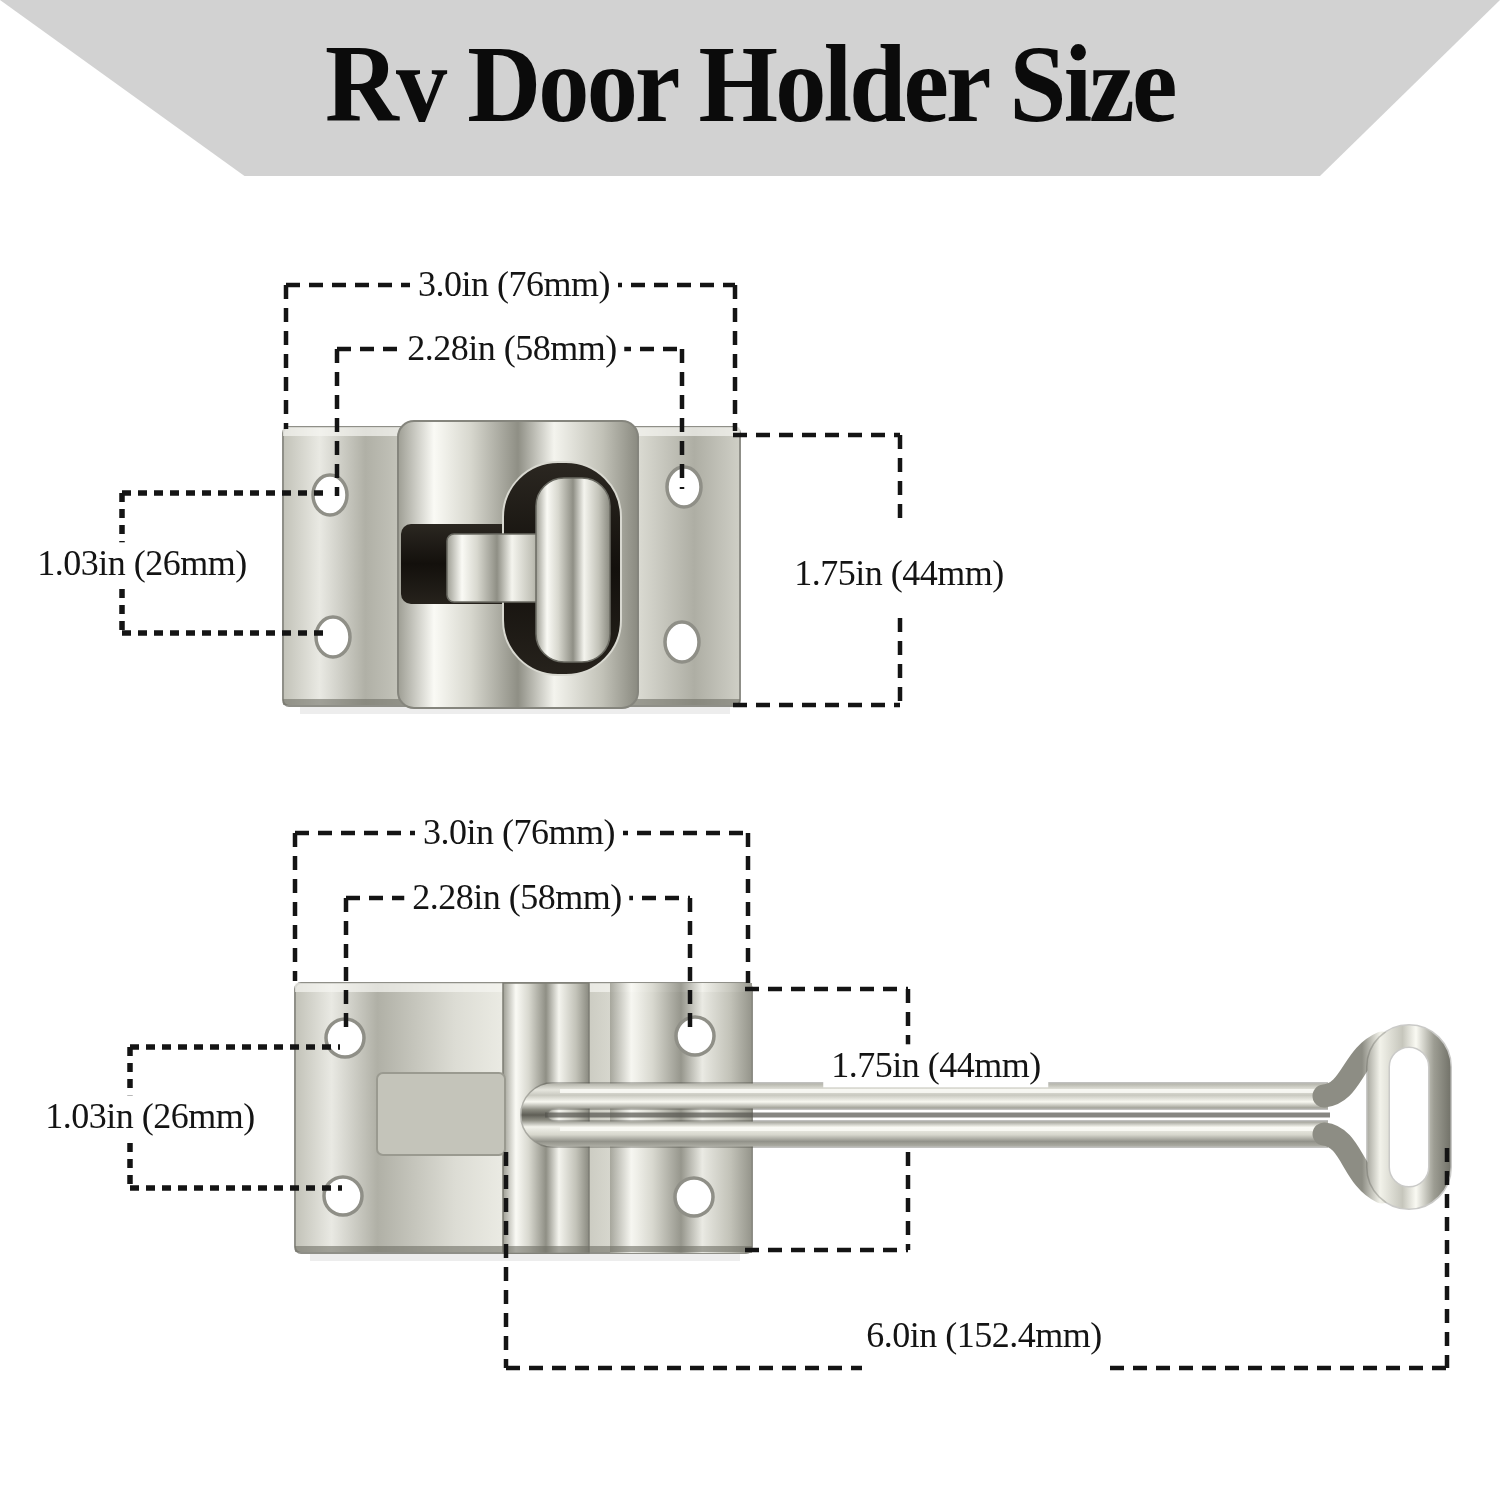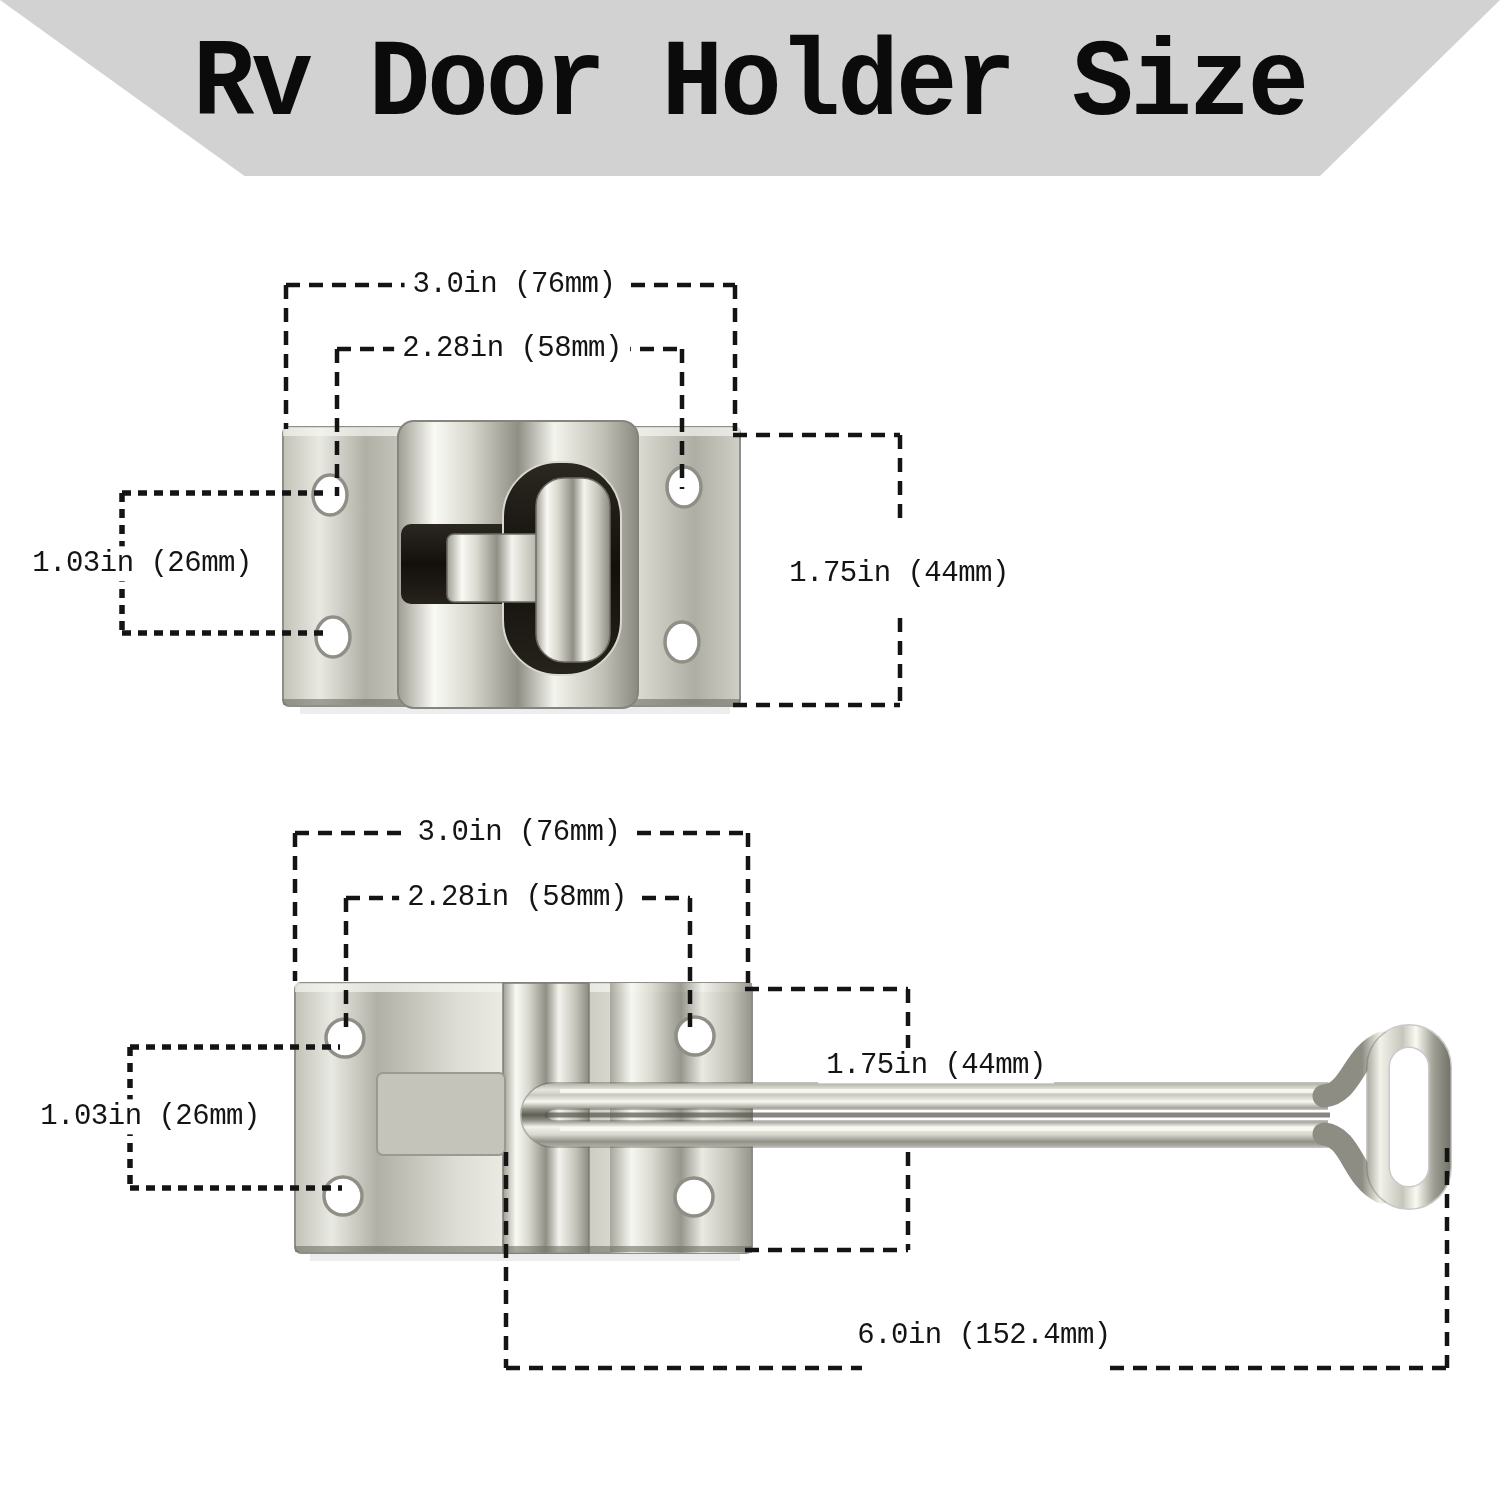--- a/index.html
+++ b/index.html
@@ -1,28 +1,28 @@
 <!DOCTYPE html>
 <html><head>
 <meta charset="utf-8">
 <style>
   html,body{margin:0;padding:0;background:#ffffff;}
   #stage{position:relative;width:1500px;height:1500px;background:#ffffff;overflow:hidden;
-         font-family:Liberation Mono, monospace;}
+         font-family:Liberation Serif, serif;}
   
   #banner{position:absolute;left:0;top:0;width:1500px;height:176px;
           clip-path:polygon(0 0,100% 0,88% 100%,16.3% 100%);
           display:flex;align-items:center;justify-content:center;}
   #banner .title{font-size:110px;font-weight:bold;letter-spacing:-3px;
                  transform:scaleX(0.93);white-space:nowrap;margin-top:-8px;}
   
   #art{position:absolute;left:0;top:0;}
   
   .dim-label{position:absolute;transform:translate(-50%,-50%);
-             font-size:29px;letter-spacing:-0.5px;color:#141414;background:#ffffff;
+             font-size:36px;letter-spacing:-0.5px;color:#141414;background:#ffffff;
              padding:1px 8px;white-space:nowrap;line-height:1.15;}
 </style>
 </head>
 <body>
 
 <div id="stage">
 
   <div id="banner" style="background:#d2d2d2;">
     <div class="title" style="color:#0b0b0b;">Rv Door Holder Size</div>
   </div>

